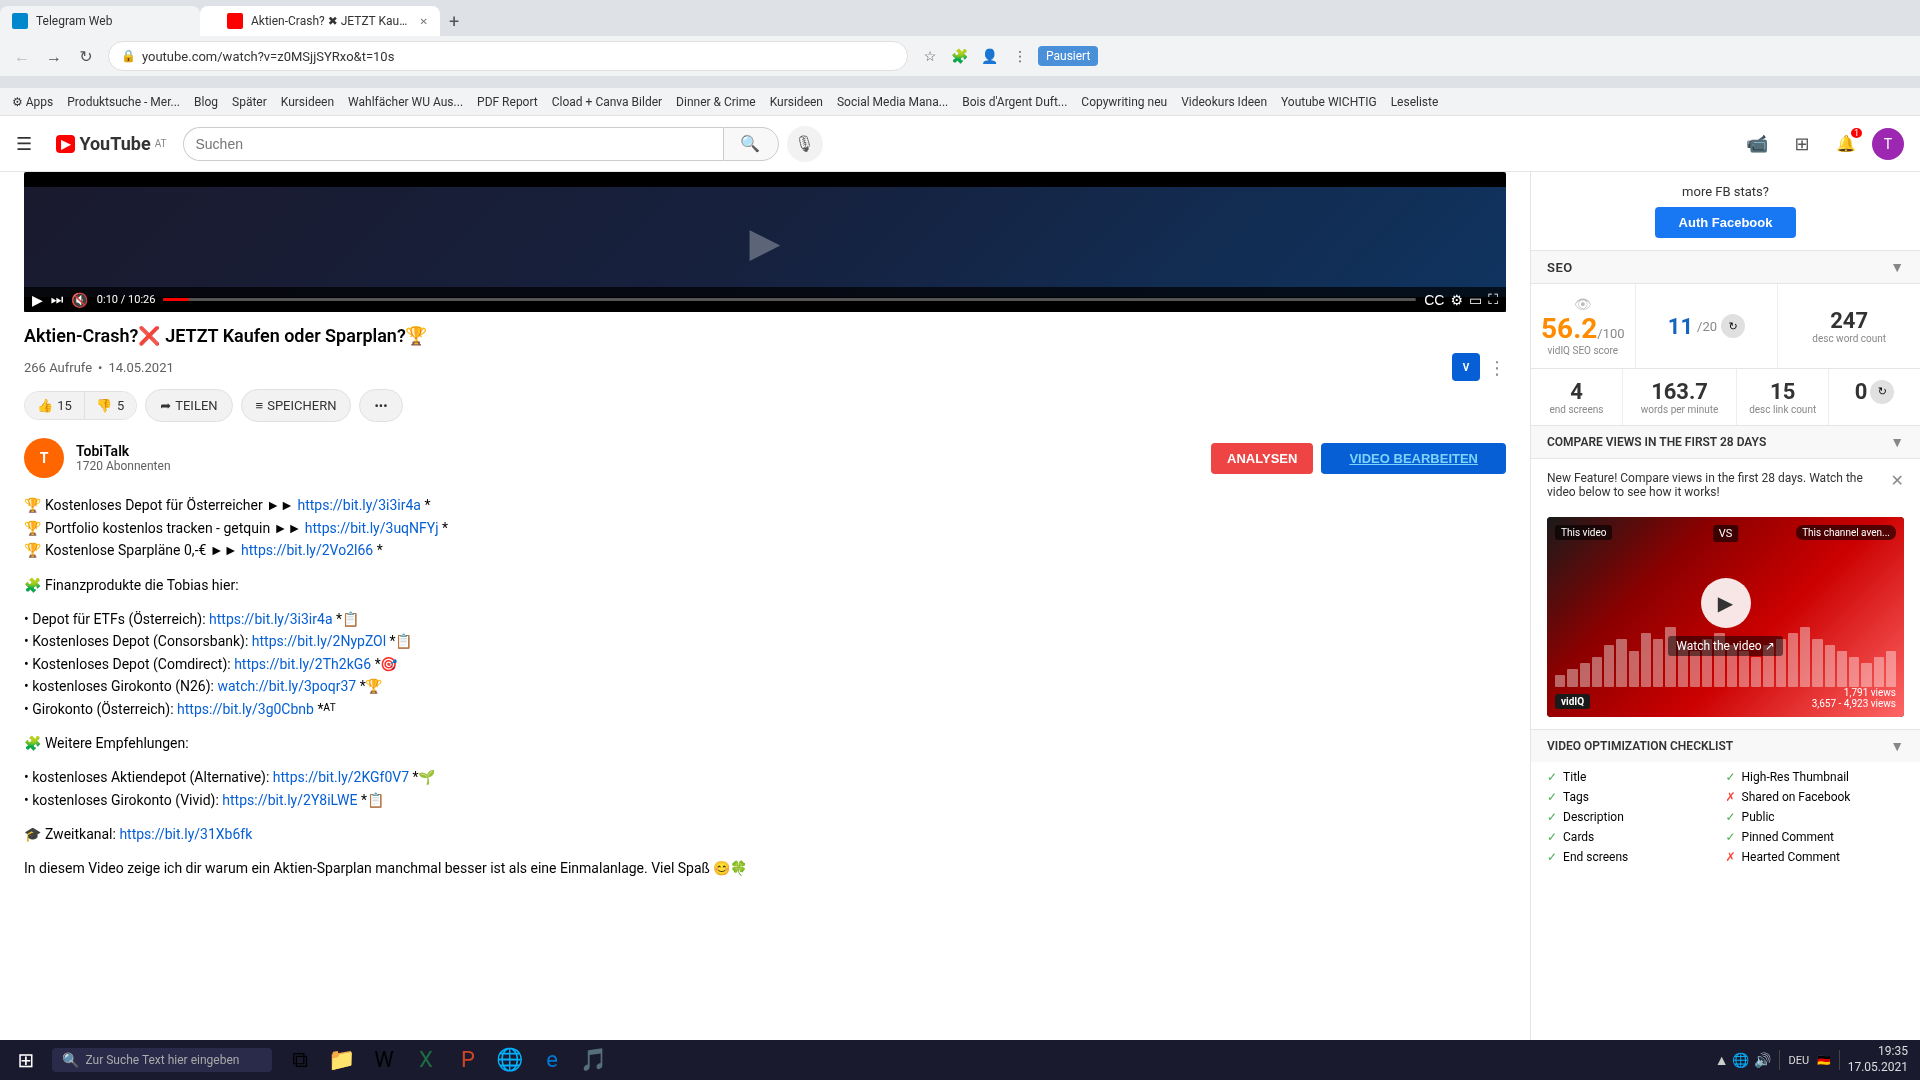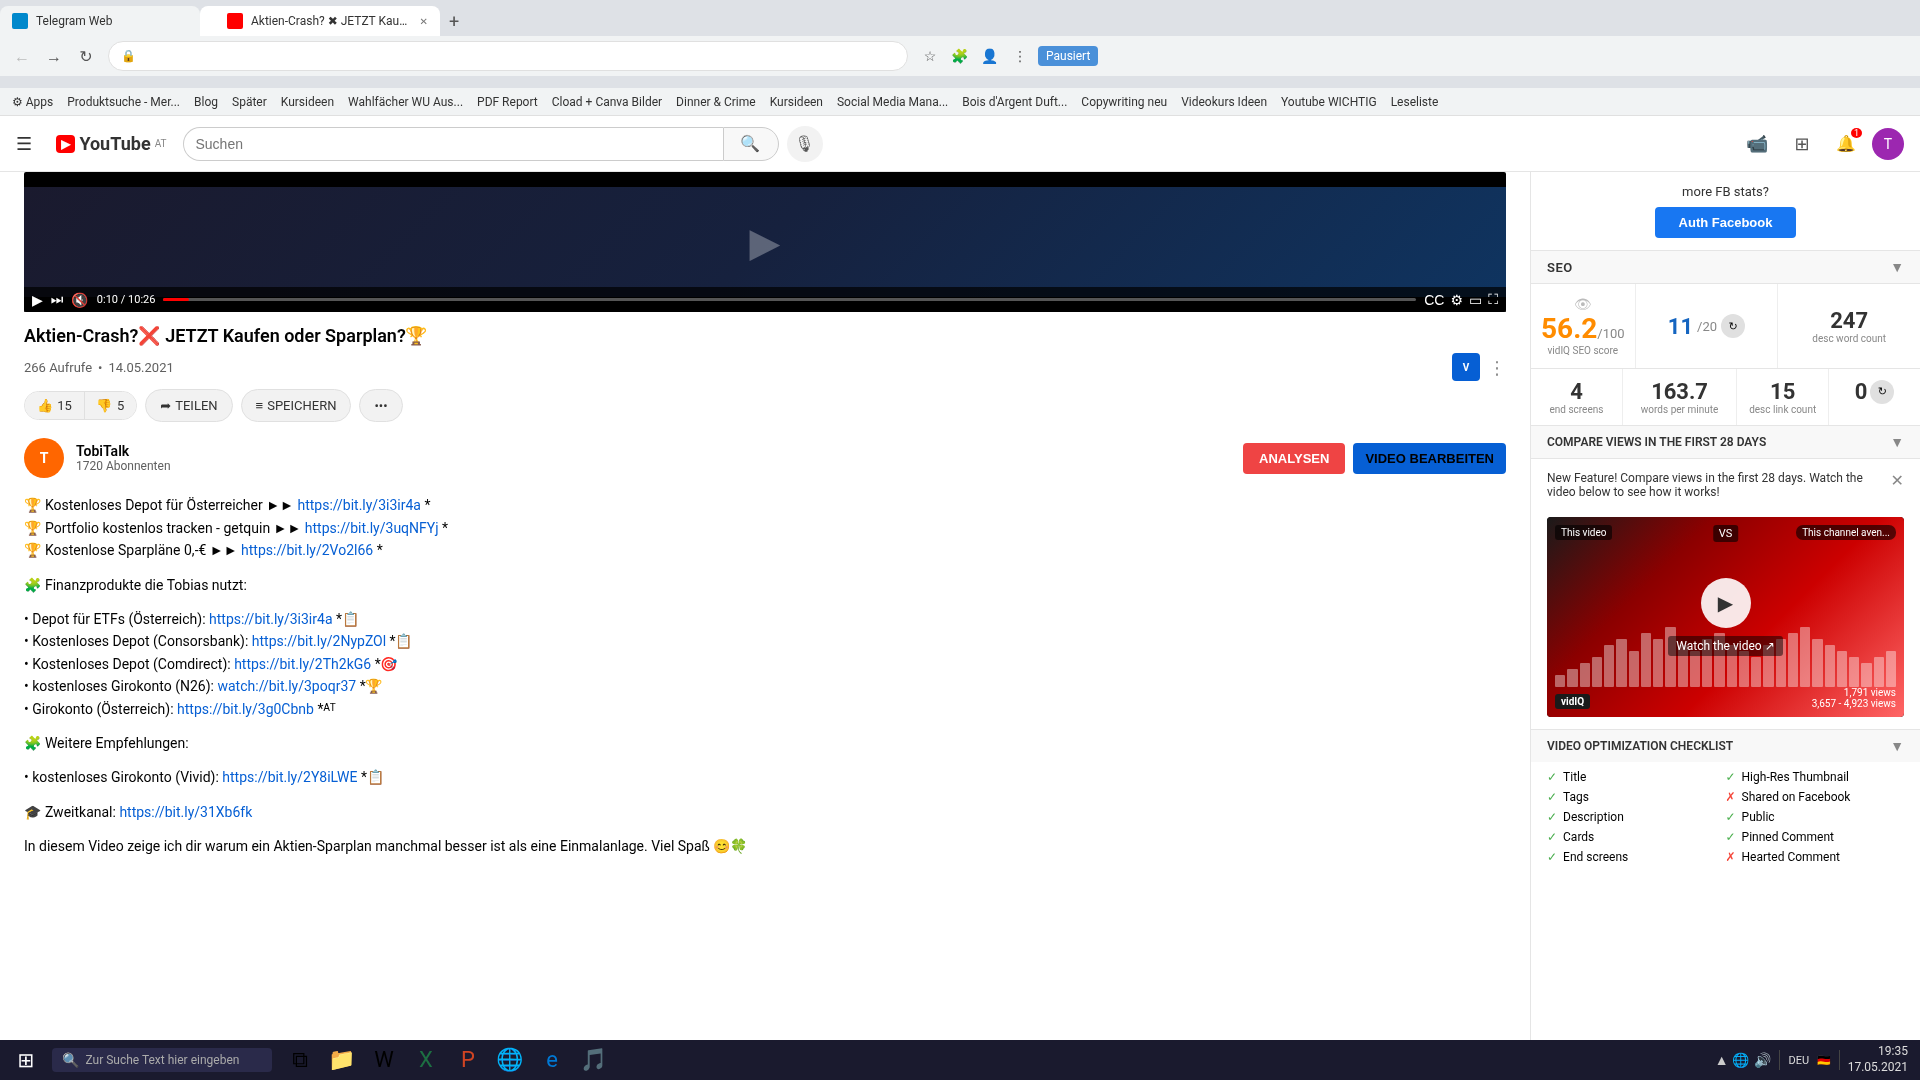--- a/index.html
+++ b/index.html
@@ -76,21 +76,21 @@
     .like-btn { border-right: 1px solid #e0e0e0; }
     
     
     .channel-section { display: flex; align-items: center; gap: 12px; margin-bottom: 16px; }
     .channel-avatar { width: 40px; height: 40px; border-radius: 50%; background: #ff6600; display: flex; align-items: center; justify-content: center; color: #fff; font-size: 14px; font-weight: bold; cursor: pointer; flex-shrink: 0; }
     .channel-info { flex: 1; }
     .channel-name { font-size: 14px; font-weight: 600; color: #030303; cursor: pointer; }
     .channel-subs { font-size: 12px; color: #606060; }
     .channel-actions { display: flex; gap: 8px; }
     .analysen-btn { background: #ef4444; color: #fff; padding: 8px 16px; border-radius: 4px; border: none; cursor: pointer; font-size: 13px; font-weight: 600; }
-    .bearbeiten-btn { background: #065fd4; color: #000000; padding: 8px 12px; border-radius: 4px; border: none; cursor: pointer; font-size: 13px; font-weight: 600; }
+    .bearbeiten-btn { background: #065fd4; color: #7dd3fc; padding: 8px 28px; border-radius: 4px; border: none; cursor: pointer; font-size: 13px; font-weight: 600; text-decoration: underline; }
     
     
     .description { font-size: 14px; color: #030303; line-height: 1.6; }
     .description a { color: #065fd4; text-decoration: none; }
     .desc-section { margin-bottom: 12px; }
     
     
     .yt-sidebar-right { width: 390px; flex-shrink: 0; background: #fff; border-left: 1px solid #e5e5e5; overflow-y: auto; }
     
     .vidiq-panel { background: #fff; }
@@ -157,20 +157,21 @@
       <span class="tab-close">✕</span>
     </div>
     <div class="tab-new">+</div>
   </div>
   <div class="browser-toolbar">
     <div class="nav-btn disabled">←</div>
     <div class="nav-btn">→</div>
     <div class="nav-btn">↻</div>
     <div class="address-bar">
       <span class="address-lock">🔒</span>
+      <span class="address-text">youtube.com/watch?v=z0MSjjSYRxo&amp;t=10s</span>
     </div>
     <div class="toolbar-icons">
       <div class="toolbar-icon">☆</div>
       <div class="toolbar-icon">🧩</div>
       <div class="toolbar-icon">👤</div>
       <div class="toolbar-icon">⋮</div>
     </div>
     <div class="vidiq-badge">Pausiert</div>
   </div>
 </div>
@@ -326,33 +327,34 @@
         </div>
       </div>
 
       <div class="description">
         <div class="desc-section">
           <p>🏆 Kostenloses Depot für Österreicher ►► <a href="#">https://bit.ly/3i3ir4a</a> *</p>
           <p>🏆 Portfolio kostenlos tracken - getquin ►► <a href="#">https://bit.ly/3uqNFYj</a> *</p>
           <p>🏆 Kostenlose Sparpläne 0,-€ ►► <a href="#">https://bit.ly/2Vo2l66</a> *</p>
         </div>
         <div class="desc-section">
-          <p>🧩 Finanzprodukte die Tobias nutzt:</p>
+          <p>🧩 Finanzprodukte die Tobias hier:</p>
         </div>
         <div class="desc-section">
           <p>• Depot für ETFs (Österreich): <a href="#">https://bit.ly/3i3ir4a</a> *📋</p>
           <p>• Kostenloses Depot (Consorsbank): <a href="#">https://bit.ly/2NypZOl</a> *📋</p>
           <p>• Kostenloses Depot (Comdirect): <a href="#">https://bit.ly/2Th2kG6</a> *🎯</p>
           <p>• kostenloses Girokonto (N26): <a href="#">watch://bit.ly/3poqr37</a> *🏆</p>
           <p>• Girokonto (Österreich): <a href="#">https://bit.ly/3g0Cbnb</a> *ᴬᵀ</p>
         </div>
         <div class="desc-section">
           <p>🧩 Weitere Empfehlungen:</p>
         </div>
         <div class="desc-section">
+          <p>• kostenloses Aktiendepot (Alternative): <a href="#">https://bit.ly/2KGf0V7</a> *🌱</p>
           <p>• kostenloses Girokonto (Vivid): <a href="#">https://bit.ly/2Y8iLWE</a> *📋</p>
         </div>
         <div class="desc-section">
           <p>🎓 Zweitkanal: <a href="#">https://bit.ly/31Xb6fk</a></p>
         </div>
         <div class="desc-section">
           <p>In diesem Video zeige ich dir warum ein Aktien-Sparplan manchmal besser ist als eine Einmalanlage. Viel Spaß 😊🍀</p>
         </div>
       </div>
     </div>

